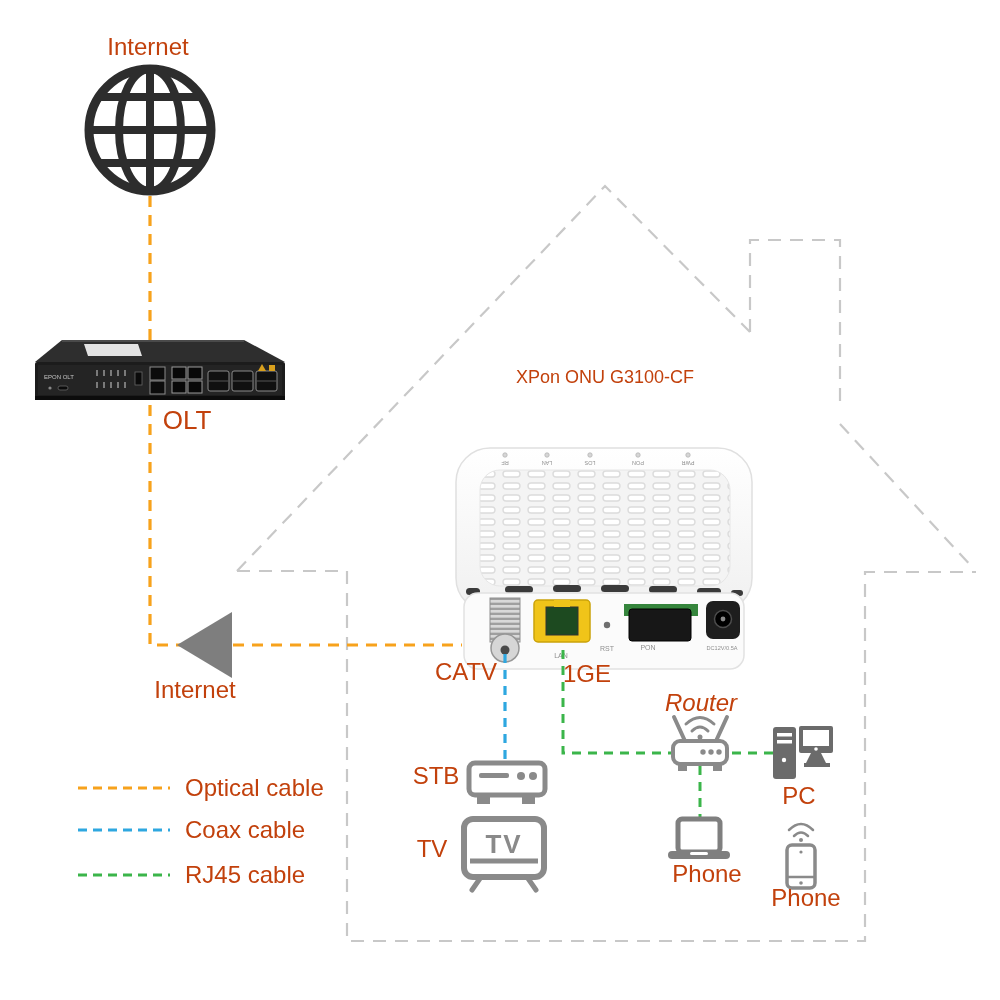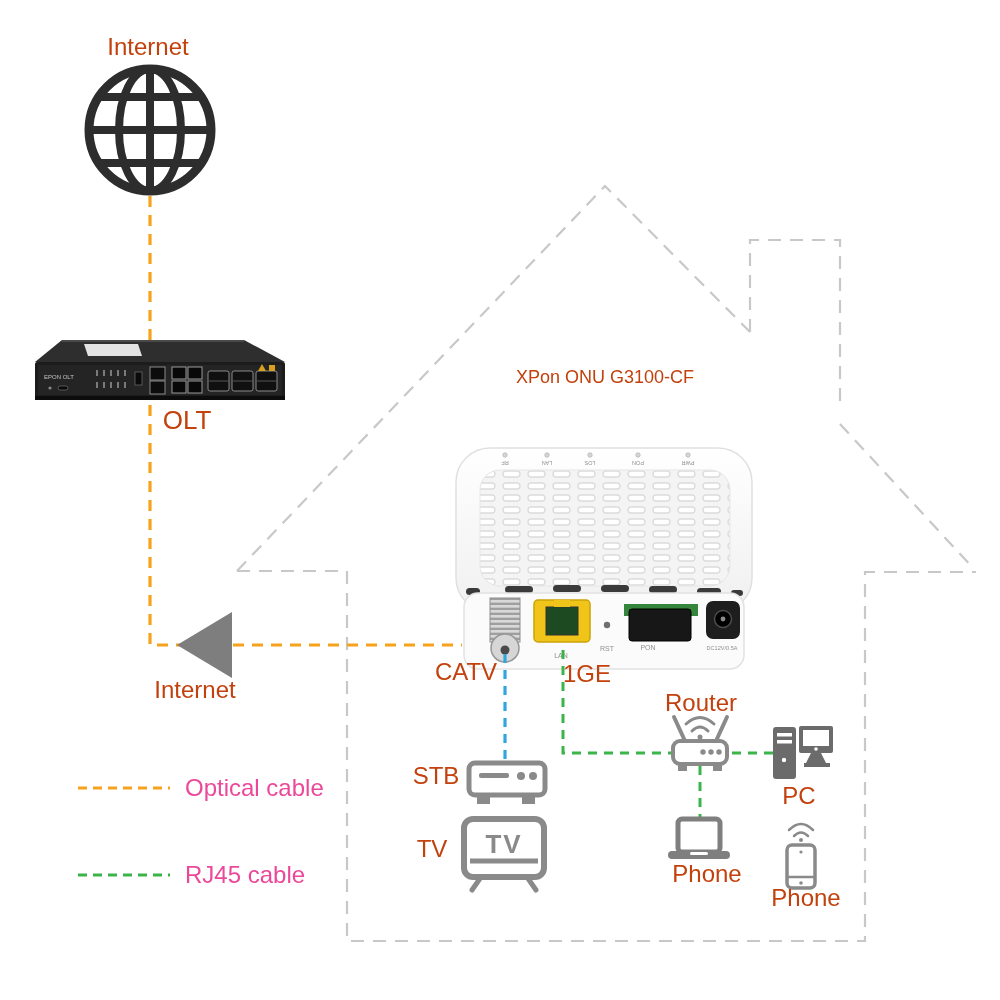--- a/index.html
+++ b/index.html
@@ -10,21 +10,21 @@
   .canvas > svg.layer{position:absolute;left:0;top:0;}
   .lbl{
     position:absolute;font-size:24px;line-height:1.1;color:#c2410c;
     text-align:center;white-space:nowrap;
   }
   .lbl.big{font-size:18px;}
   .lbl.olt{font-size:26px;}
   .legend-row{
     position:absolute;left:78px;display:flex;align-items:center;gap:15px;height:26px;
   }
-  .legend-row .leg-label{font-size:24px;color:#ec4899;white-space:nowrap;}
+  .legend-row .leg-label{font-size:24px;color:#c2410c;white-space:nowrap;}
   .leg-line{display:block;}
 </style>
 </head>
 <body>
 
 <div class="canvas">
 
   <svg class="layer" width="1000" height="1000" viewBox="0 0 1000 1000">
     <defs>
       <pattern id="vents" width="25" height="12" patternUnits="userSpaceOnUse">
@@ -236,30 +236,36 @@
   <div class="lbl" style="left:145px;top:677px;width:100px;">Internet</div>
 
   <div class="lbl big" style="left:445px;top:368px;width:320px;">XPon ONU G3100-CF</div>
 
   <div class="lbl" style="left:430px;top:659px;width:72px;">CATV</div>
   <div class="lbl" style="left:557px;top:661px;width:60px;">1GE</div>
 
   <div class="lbl" style="left:408px;top:763px;width:56px;">STB</div>
   <div class="lbl" style="left:404px;top:836px;width:56px;">TV</div>
 
-  <div class="lbl" style="left:656px;top:690px;width:90px;">Router</div>
+  <div class="lbl" style="left:656px;top:690px;width:90px;font-style:italic;">Router</div>
   <div class="lbl" style="left:754px;top:783px;width:90px;">PC</div>
   <div class="lbl" style="left:662px;top:861px;width:90px;">Phone</div>
   <div class="lbl" style="left:761px;top:885px;width:90px;">Phone</div>
 
   <div class="legend-row" style="top:775px;">
     <svg class="leg-line" width="92" height="8">
       <line x1="0" y1="4" x2="92" y2="4" stroke="#F7A21C" stroke-width="3" stroke-dasharray="9 6"></line>
     </svg>
     <span class="leg-label">Optical cable</span>
+  </div>
+  <div class="legend-row" style="top:817px;">
+    <svg class="leg-line" width="92" height="8">
+      <line x1="0" y1="4" x2="92" y2="4" stroke="#2EA7E0" stroke-width="3" stroke-dasharray="9 6"></line>
+    </svg>
+    <span class="leg-label">Coax cable</span>
   </div>
   <div class="legend-row" style="top:862px;">
     <svg class="leg-line" width="92" height="8">
       <line x1="0" y1="4" x2="92" y2="4" stroke="#3BB54A" stroke-width="3" stroke-dasharray="9 6"></line>
     </svg>
     <span class="leg-label">RJ45 cable</span>
   </div>
 
 </div>
 

